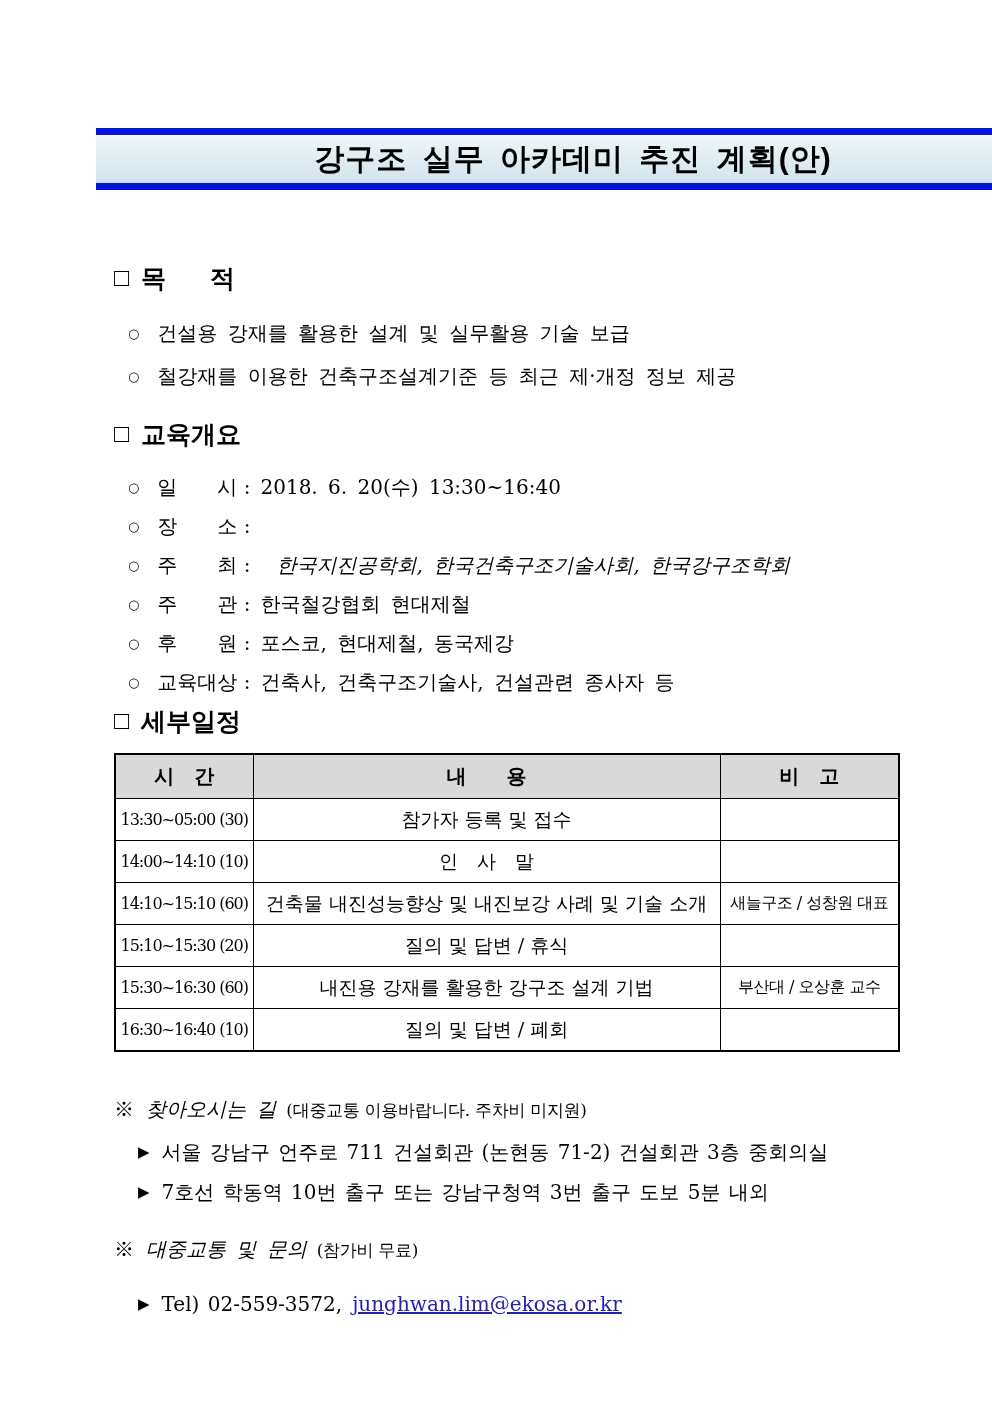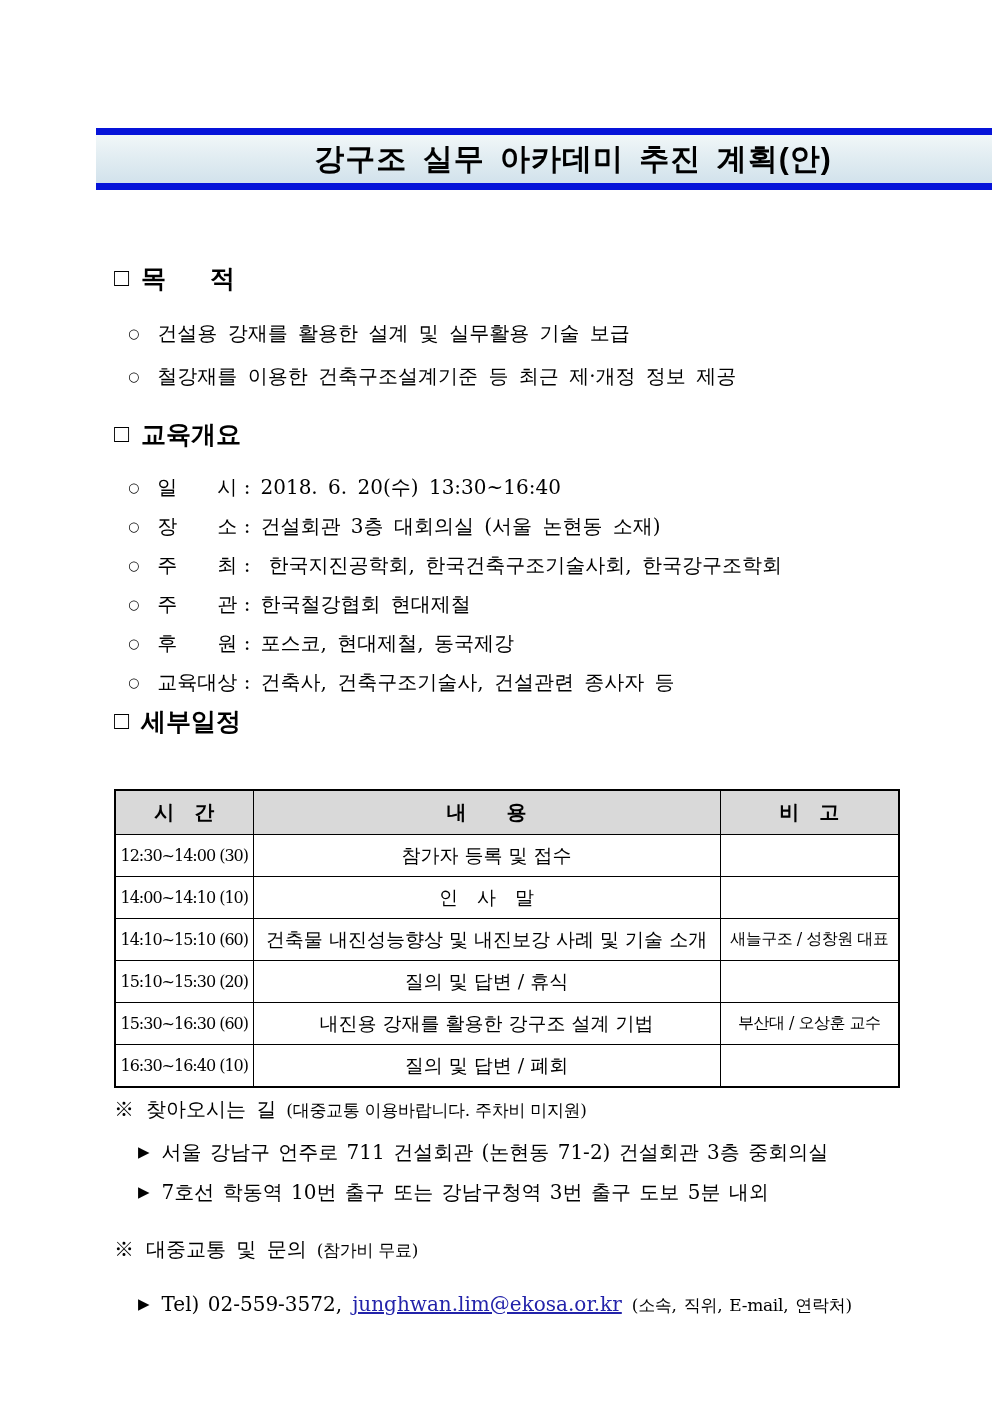--- a/index.html
+++ b/index.html
@@ -47,42 +47,42 @@
     display:flex;align-items:baseline;
   }
   .ov .oitem{line-height:37px;}
   .ob-icon{font-size:13px;margin-right:18px;flex:0 0 auto;transform:translateY(-2px);}
   .olabel{display:inline-block;white-space:pre;}
   .ovalue{white-space:pre;}
   .word-sp{word-spacing:4px;}
 
   
   .sched-table{
-    position:absolute;left:114px;top:789px;width:784px;
+    position:absolute;left:114px;top:753px;width:784px;
     border-collapse:collapse;border:2px solid #000;
     table-layout:fixed;
   }
   .sched-table th,.sched-table td{
     border:1px solid #000;
     text-align:center;vertical-align:middle;
     padding:0 4px;overflow:hidden;
   }
   .sched-table th{
     background:#d9d9d9;height:43px;
     font-size:20px;font-weight:bold;white-space:pre;
   }
   .sched-table td{height:41px;}
   td.c-time{font-size:16px;letter-spacing:-1px;white-space:nowrap;}
   td.c-content{font-size:19px;white-space:nowrap;}
   td.c-note{font-size:16px;letter-spacing:-0.5px;white-space:nowrap;}
 
   
   .ref-line{font-size:20px;white-space:nowrap;display:flex;align-items:baseline;}
   .ref-icon{margin-right:12px;font-size:20px;}
-  .ref-title{word-spacing:4px;}
+  .ref-title{word-spacing:4px;font-style:italic;}
   .ref-note{font-size:17px;margin-left:10px;letter-spacing:-0.3px;}
   .arrow-list{margin-top:10px;margin-left:24px;}
   .arrow-item{
     font-size:20px;line-height:38px;white-space:nowrap;
     display:flex;align-items:baseline;word-spacing:2px;
   }
   .arrow-icon{font-size:15px;margin-right:12px;transform:translateY(-2px);}
   .tel-line{margin-top:14px;margin-left:24px;}
   .email-link{
     color:#2323aa;text-decoration:underline;cursor:pointer;margin-top:8px;
@@ -126,26 +126,25 @@
     </div>
     <div class="olist">
       <div class="oitem">
         <span class="ob-icon">○</span>
         <span class="olabel">일　　시 :</span>
         <span class="ovalue word-sp" style="margin-left:10px;">2018. 6. 20(수) 13:30~16:40</span>
       </div>
       <div class="oitem">
         <span class="ob-icon">○</span>
         <span class="olabel">장　　소 :</span>
-        <span class="ovalue word-sp" style="margin-left:10px;">건설회관 3층 대회의실 (서울 논현동 소재)</span>
       </div>
       <div class="oitem">
         <span class="ob-icon">○</span>
         <span class="olabel">주　　최 :</span>
-        <span class="ovalue word-sp" style="margin-left:18px;">한국지진공학회, 한국건축구조기술사회, 한국강구조학회</span>
+        <span class="ovalue word-sp" style="margin-left:26px;font-style:italic;">한국지진공학회, 한국건축구조기술사회, 한국강구조학회</span>
       </div>
       <div class="oitem">
         <span class="ob-icon">○</span>
         <span class="olabel">주　　관 :</span>
         <span class="ovalue word-sp" style="margin-left:10px;">한국철강협회 현대제철</span>
       </div>
       <div class="oitem">
         <span class="ob-icon">○</span>
         <span class="olabel">후　　원 :</span>
         <span class="ovalue word-sp" style="margin-left:10px;">포스코, 현대제철, 동국제강</span>
@@ -173,21 +172,21 @@
     </colgroup>
     <thead>
       <tr>
         <th>시　간</th>
         <th>내　　용</th>
         <th>비　고</th>
       </tr>
     </thead>
     <tbody>
       <tr>
-        <td class="c-time">12:30~14:00 (30)</td>
+        <td class="c-time">13:30~05:00 (30)</td>
         <td class="c-content">참가자 등록 및 접수</td>
         <td class="c-note"></td>
       </tr>
       <tr>
         <td class="c-time">14:00~14:10 (10)</td>
         <td class="c-content">인　사　말</td>
         <td class="c-note"></td>
       </tr>
       <tr>
         <td class="c-time">14:10~15:10 (60)</td>
@@ -233,17 +232,16 @@
   <section class="section" style="top:1236px;">
     <div class="ref-line">
       <span class="ref-icon">※</span>
       <span class="ref-title">대중교통 및 문의</span>
       <span class="ref-note">(참가비 무료)</span>
     </div>
     <div class="arrow-item tel-line">
       <span class="arrow-icon">▶</span>
       <span>Tel) 02-559-3572,</span>
       <a class="email-link" style="margin-left:10px;">junghwan.lim@ekosa.or.kr</a>
-      <span class="contact-suffix" style="margin-left:10px;">(소속, 직위, E-mail, 연락처)</span>
     </div>
   </section>
 
 </div>
 
 </body></html>

